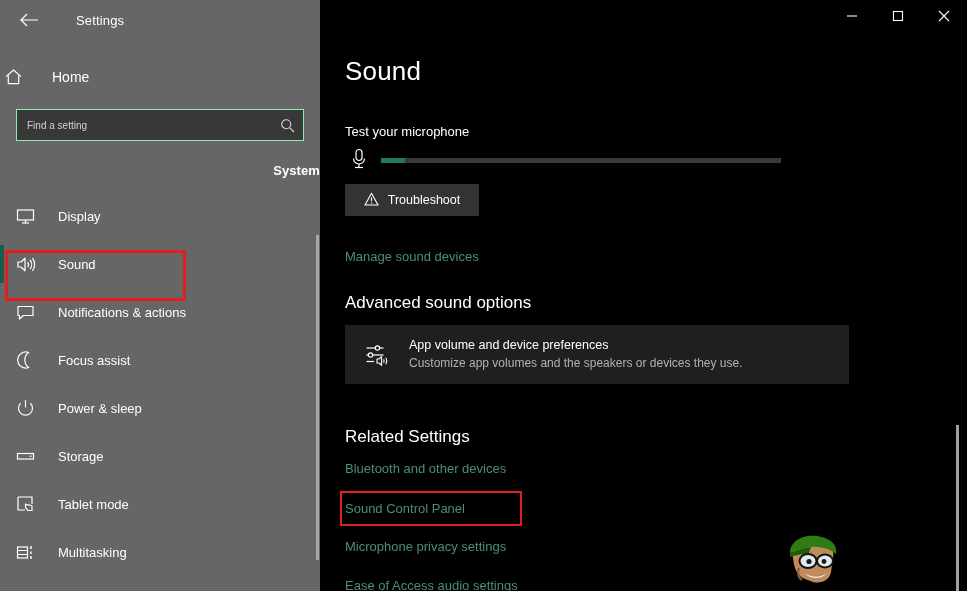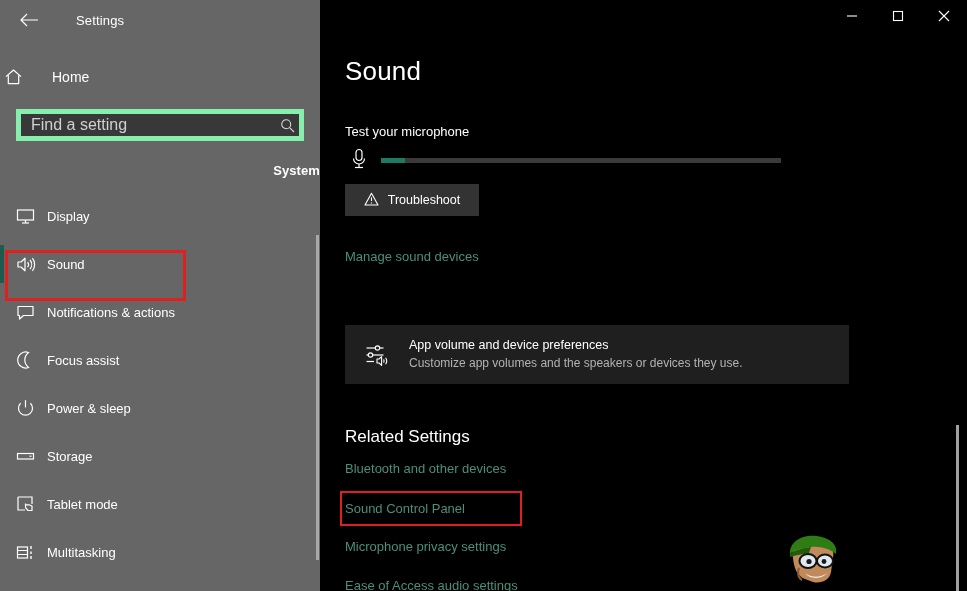--- a/index.html
+++ b/index.html
@@ -103,23 +103,23 @@
   }
   .search-wrap {
     margin: 15px 16px 0 16px;
     position: relative;
     height: 32px;
   }
   .search-input {
     width: 100%;
     height: 32px;
     background: #383838;
-    border: 5px solid #86efac;
+    border: 1px solid #86efac;
     color: #d6d6d6;
-    font-size: 16px;
+    font-size: 10px;
     font-family: "Liberation Sans", sans-serif;
     padding: 0 30px 0 10px;
     outline: none;
   }
   .search-input::placeholder { color: #d0d0d0; opacity: 1; }
   .search-icon-btn {
     position: absolute;
     right: 5px; top: 4px;
     width: 24px; height: 24px;
     display: flex;
@@ -144,21 +144,21 @@
   }
   .navitem .nav-icon {
     width: 26px;
     display: flex;
     align-items: center;
     justify-content: flex-start;
   }
   .navitem .nav-label {
     font-size: 13px;
     color: #ffffff;
-    margin-left: 5px;
+    margin-left: 16px;
     white-space: nowrap;
   }
   .navitem.selected::before {
     content: "";
     position: absolute;
     left: 0; top: 5px;
     width: 4px;
     height: 38px;
     background: #1d5b4e;
   }
@@ -526,20 +526,21 @@
             <path d="M7.5 1.3 L14 13 H1 Z" stroke="#ffffff" stroke-width="1.1" fill="none" stroke-linejoin="round"></path>
             <path d="M7.5 5.3 V9" stroke="#ffffff" stroke-width="1.1"></path>
             <circle cx="7.5" cy="10.9" r="0.65" fill="#ffffff"></circle>
           </svg>
         </span>
         <span>Troubleshoot</span>
       </button>
 
       <a class="link link-manage" href="#">Manage sound devices</a>
 
+      <div class="section-head sh-advanced">Advanced sound options</div>
 
       <div class="card">
         <span class="card-icon">
           <svg width="26" height="24" viewBox="0 0 26 24">
             <path d="M1.5 5 H18.5" stroke="#ffffff" stroke-width="1.2"></path>
             <path d="M1.5 12 H18.5" stroke="#ffffff" stroke-width="1.2"></path>
             <path d="M1.5 18.5 H9" stroke="#ffffff" stroke-width="1.2"></path>
             <circle cx="12.5" cy="5" r="2.2" stroke="#ffffff" stroke-width="1.2" fill="#1f1f1f"></circle>
             <circle cx="5.5" cy="12" r="2.2" stroke="#ffffff" stroke-width="1.2" fill="#1f1f1f"></circle>
             <path d="M12 16 H14 L16.6 13.6 V22.4 L14 20 H12 Z" stroke="#ffffff" stroke-width="1.1" fill="none" stroke-linejoin="round"></path>

